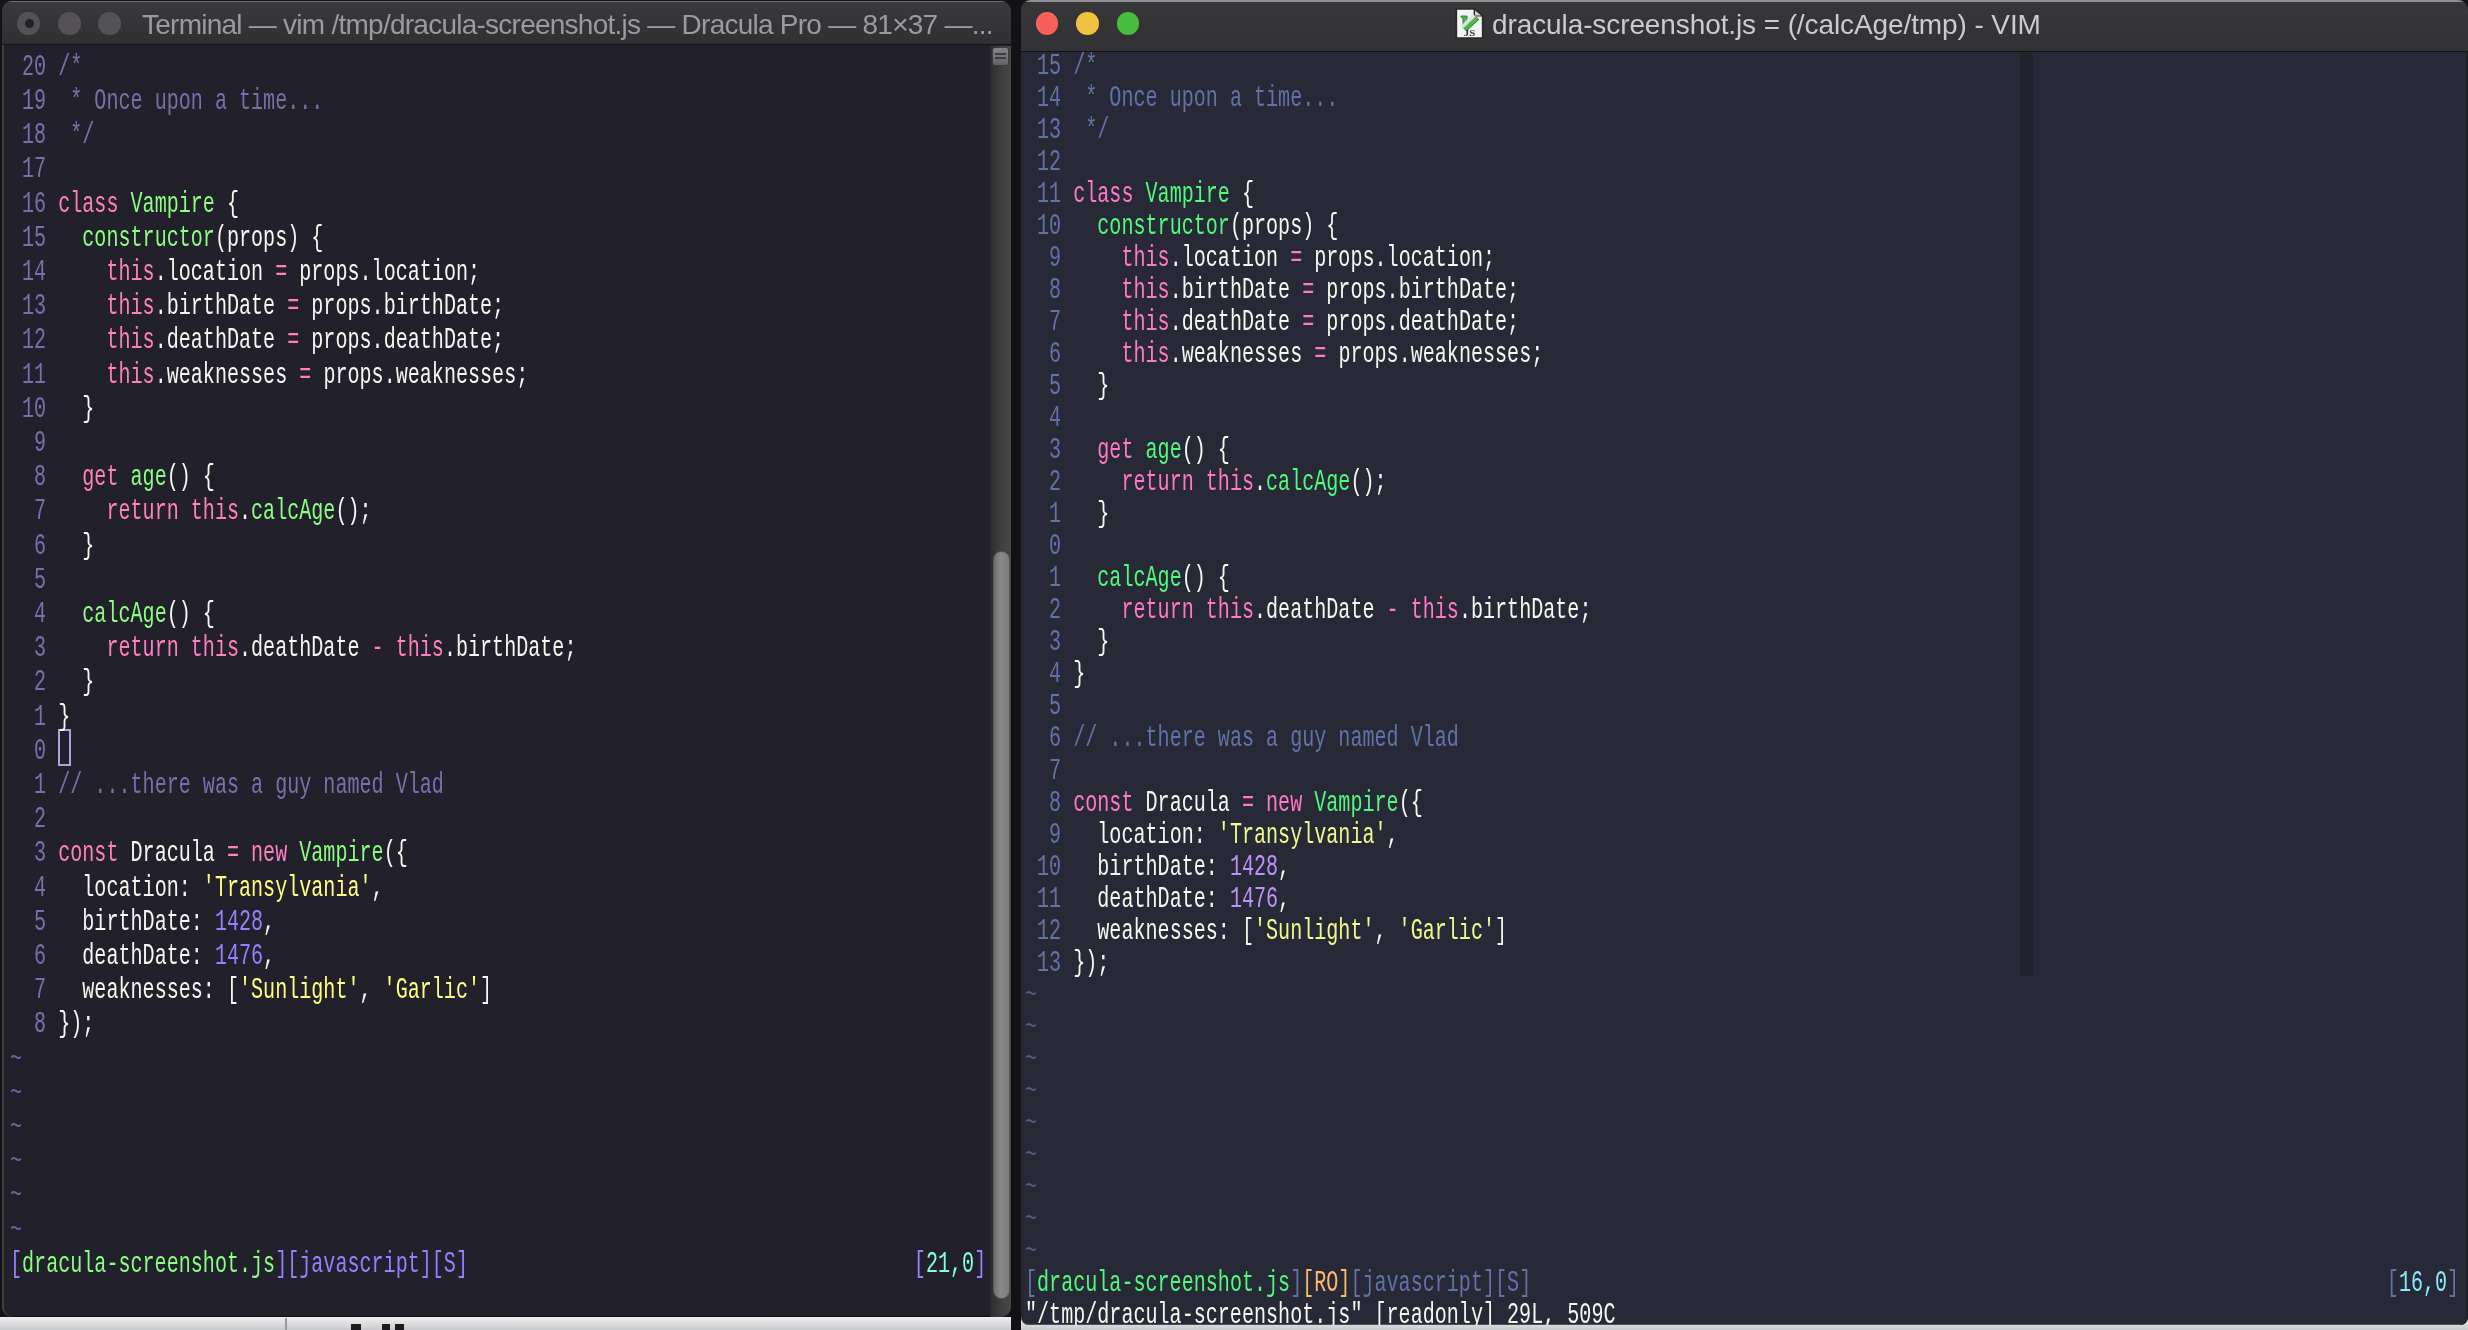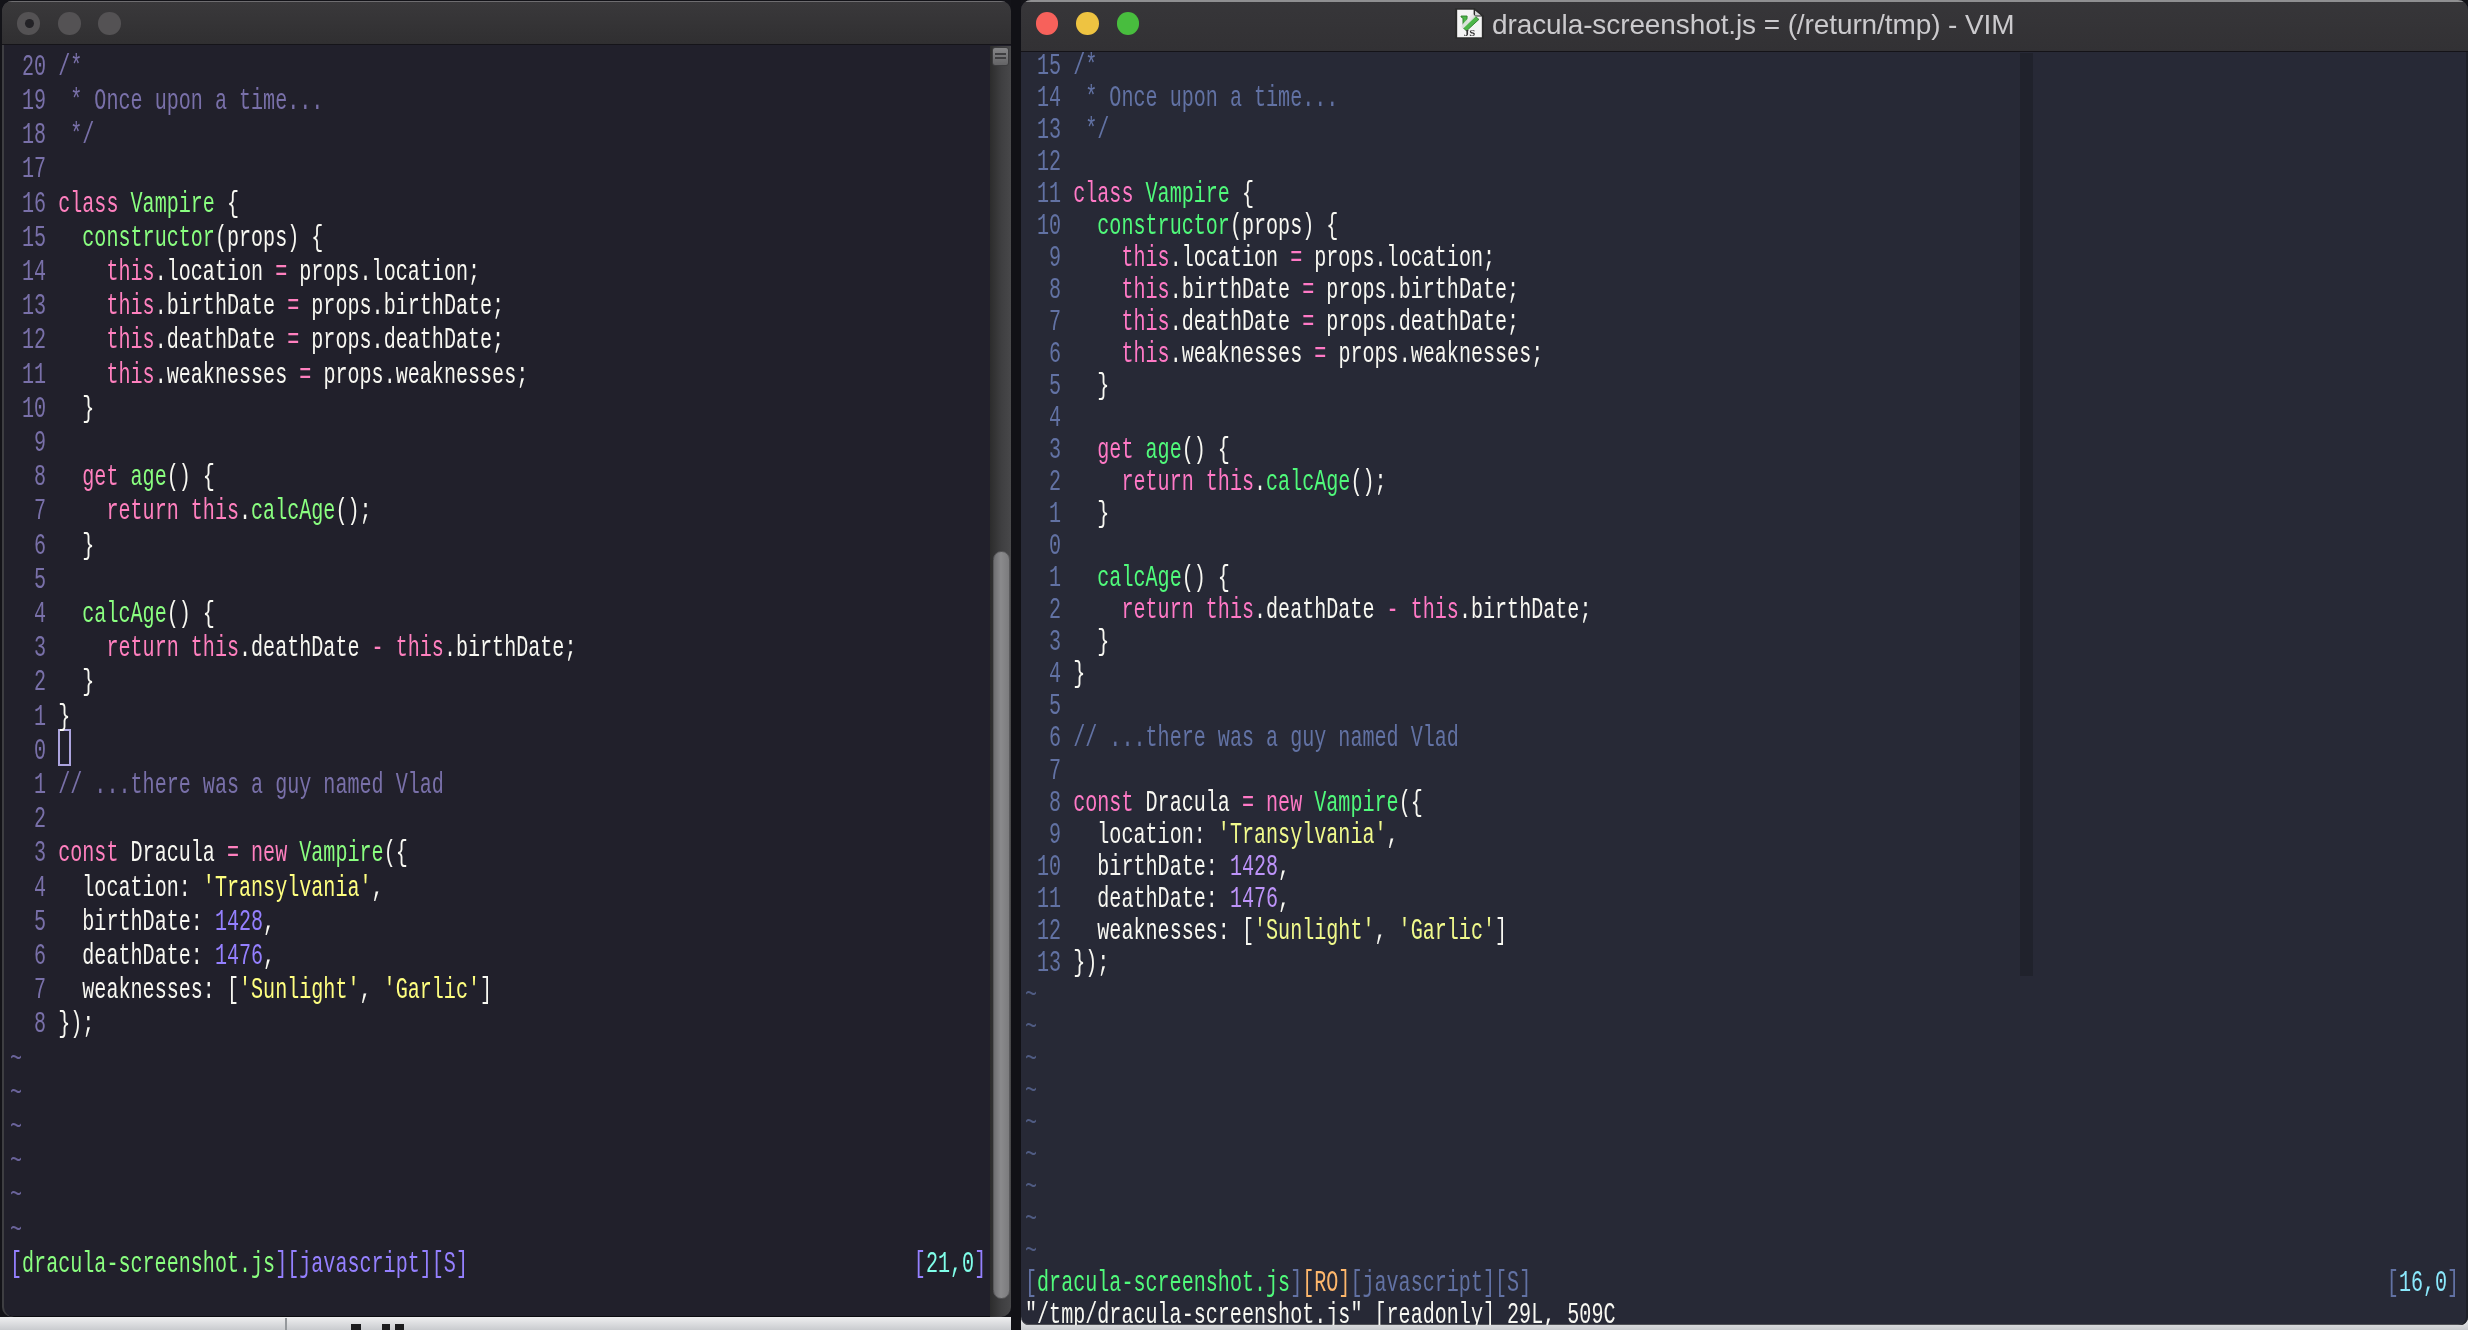--- a/index.html
+++ b/index.html
@@ -47,20 +47,21 @@
 <body>
 <div id="deskstrip"></div>
 <div id="vline"></div>
 <div class="bm" style="left:351px;top:1324px;width:10px;height:6px"></div>
 <div class="bm" style="left:382px;top:1324px;width:8px;height:6px"></div>
 <div class="bm" style="left:395px;top:1324px;width:9px;height:6px"></div>
 <div id="gap"></div>
 
 <div id="lwin" class="win">
   <div class="tb"></div>
+  <div class="title">Terminal — vim /tmp/dracula-screenshot.js — Dracula Pro — 81×37 —...</div>
   <div class="tl" style="left:15.4px;top:11.2px;background:#545254"></div>
   <div style="position:absolute;left:22.5px;top:18.3px;width:9px;height:9px;border-radius:50%;background:#232226"></div>
   <div class="tl" style="left:56.4px;top:11.2px;background:#545254"></div>
   <div class="tl" style="left:96.4px;top:11.2px;background:#545254"></div>
   <div id="scrollbar"></div>
   <div id="sthumb"></div>
   <div id="sicon">
       <div class="l1"></div>
       <div class="l2"></div>
     </div>
@@ -99,21 +100,21 @@
 <span style="color:#6A639A">~</span>
 <span style="color:#6A639A">~</span>
 <span style="color:#6A639A">~</span>
 <span style="color:#6A639A">~</span>
 <span style="color:#9580FF">[</span><span style="color:#8AFF80">dracula-screenshot.js</span><span style="color:#9580FF">][javascript][S]</span><span style="color:#F8F8F2">                                     </span><span style="color:#9580FF">[</span><span style="color:#80FFEA">21,0</span><span style="color:#9580FF">]</span>
 </pre>
 </div>
 
 <div id="rwin" class="win">
   <div class="tb"></div>
-  <div class="title">dracula-screenshot.js = (/return/tmp) - VIM</div>
+  <div class="title">dracula-screenshot.js = (/calcAge/tmp) - VIM</div>
   <div class="tl" style="left:14.7px;top:12.1px;background:#F7615B"></div>
   <div class="tl" style="left:55.3px;top:12.1px;background:#EEC341"></div>
   <div class="tl" style="left:95.7px;top:12.1px;background:#48BD3E"></div>
   <div id="darkstrip"></div>
   <svg id="vicon" width="29" height="31" viewBox="0 0 24 31" preserveAspectRatio="none">
 <path d="M1 1 L16 1 L23 8 L23 30 L1 30 Z" fill="#f4f4f4" stroke="#2b2b2b" stroke-width="1.6"></path>
 <path d="M16 1 L16 8 L23 8 Z" fill="#d8d8d8" stroke="#2b2b2b" stroke-width="1.2"></path>
 <g transform="translate(11.2,13.2)">
 <path d="M-6.2 -5.2 L-1.2 -5.2 L-1.2 2.2 L5.2 -5.2 L8.6 -1.8 L-1.6 9.6 L-4.6 6.6 L-4.6 -3 L-6.2 -4.2 Z" fill="#4CB648" stroke="#2f7d2c" stroke-width="0.8"></path>
 <path d="M3.2 -7.6 L6 -4.8 L-4.4 7.4 L-6.6 5.2 Z" fill="#e8e8e8" opacity="0.9"></path>

